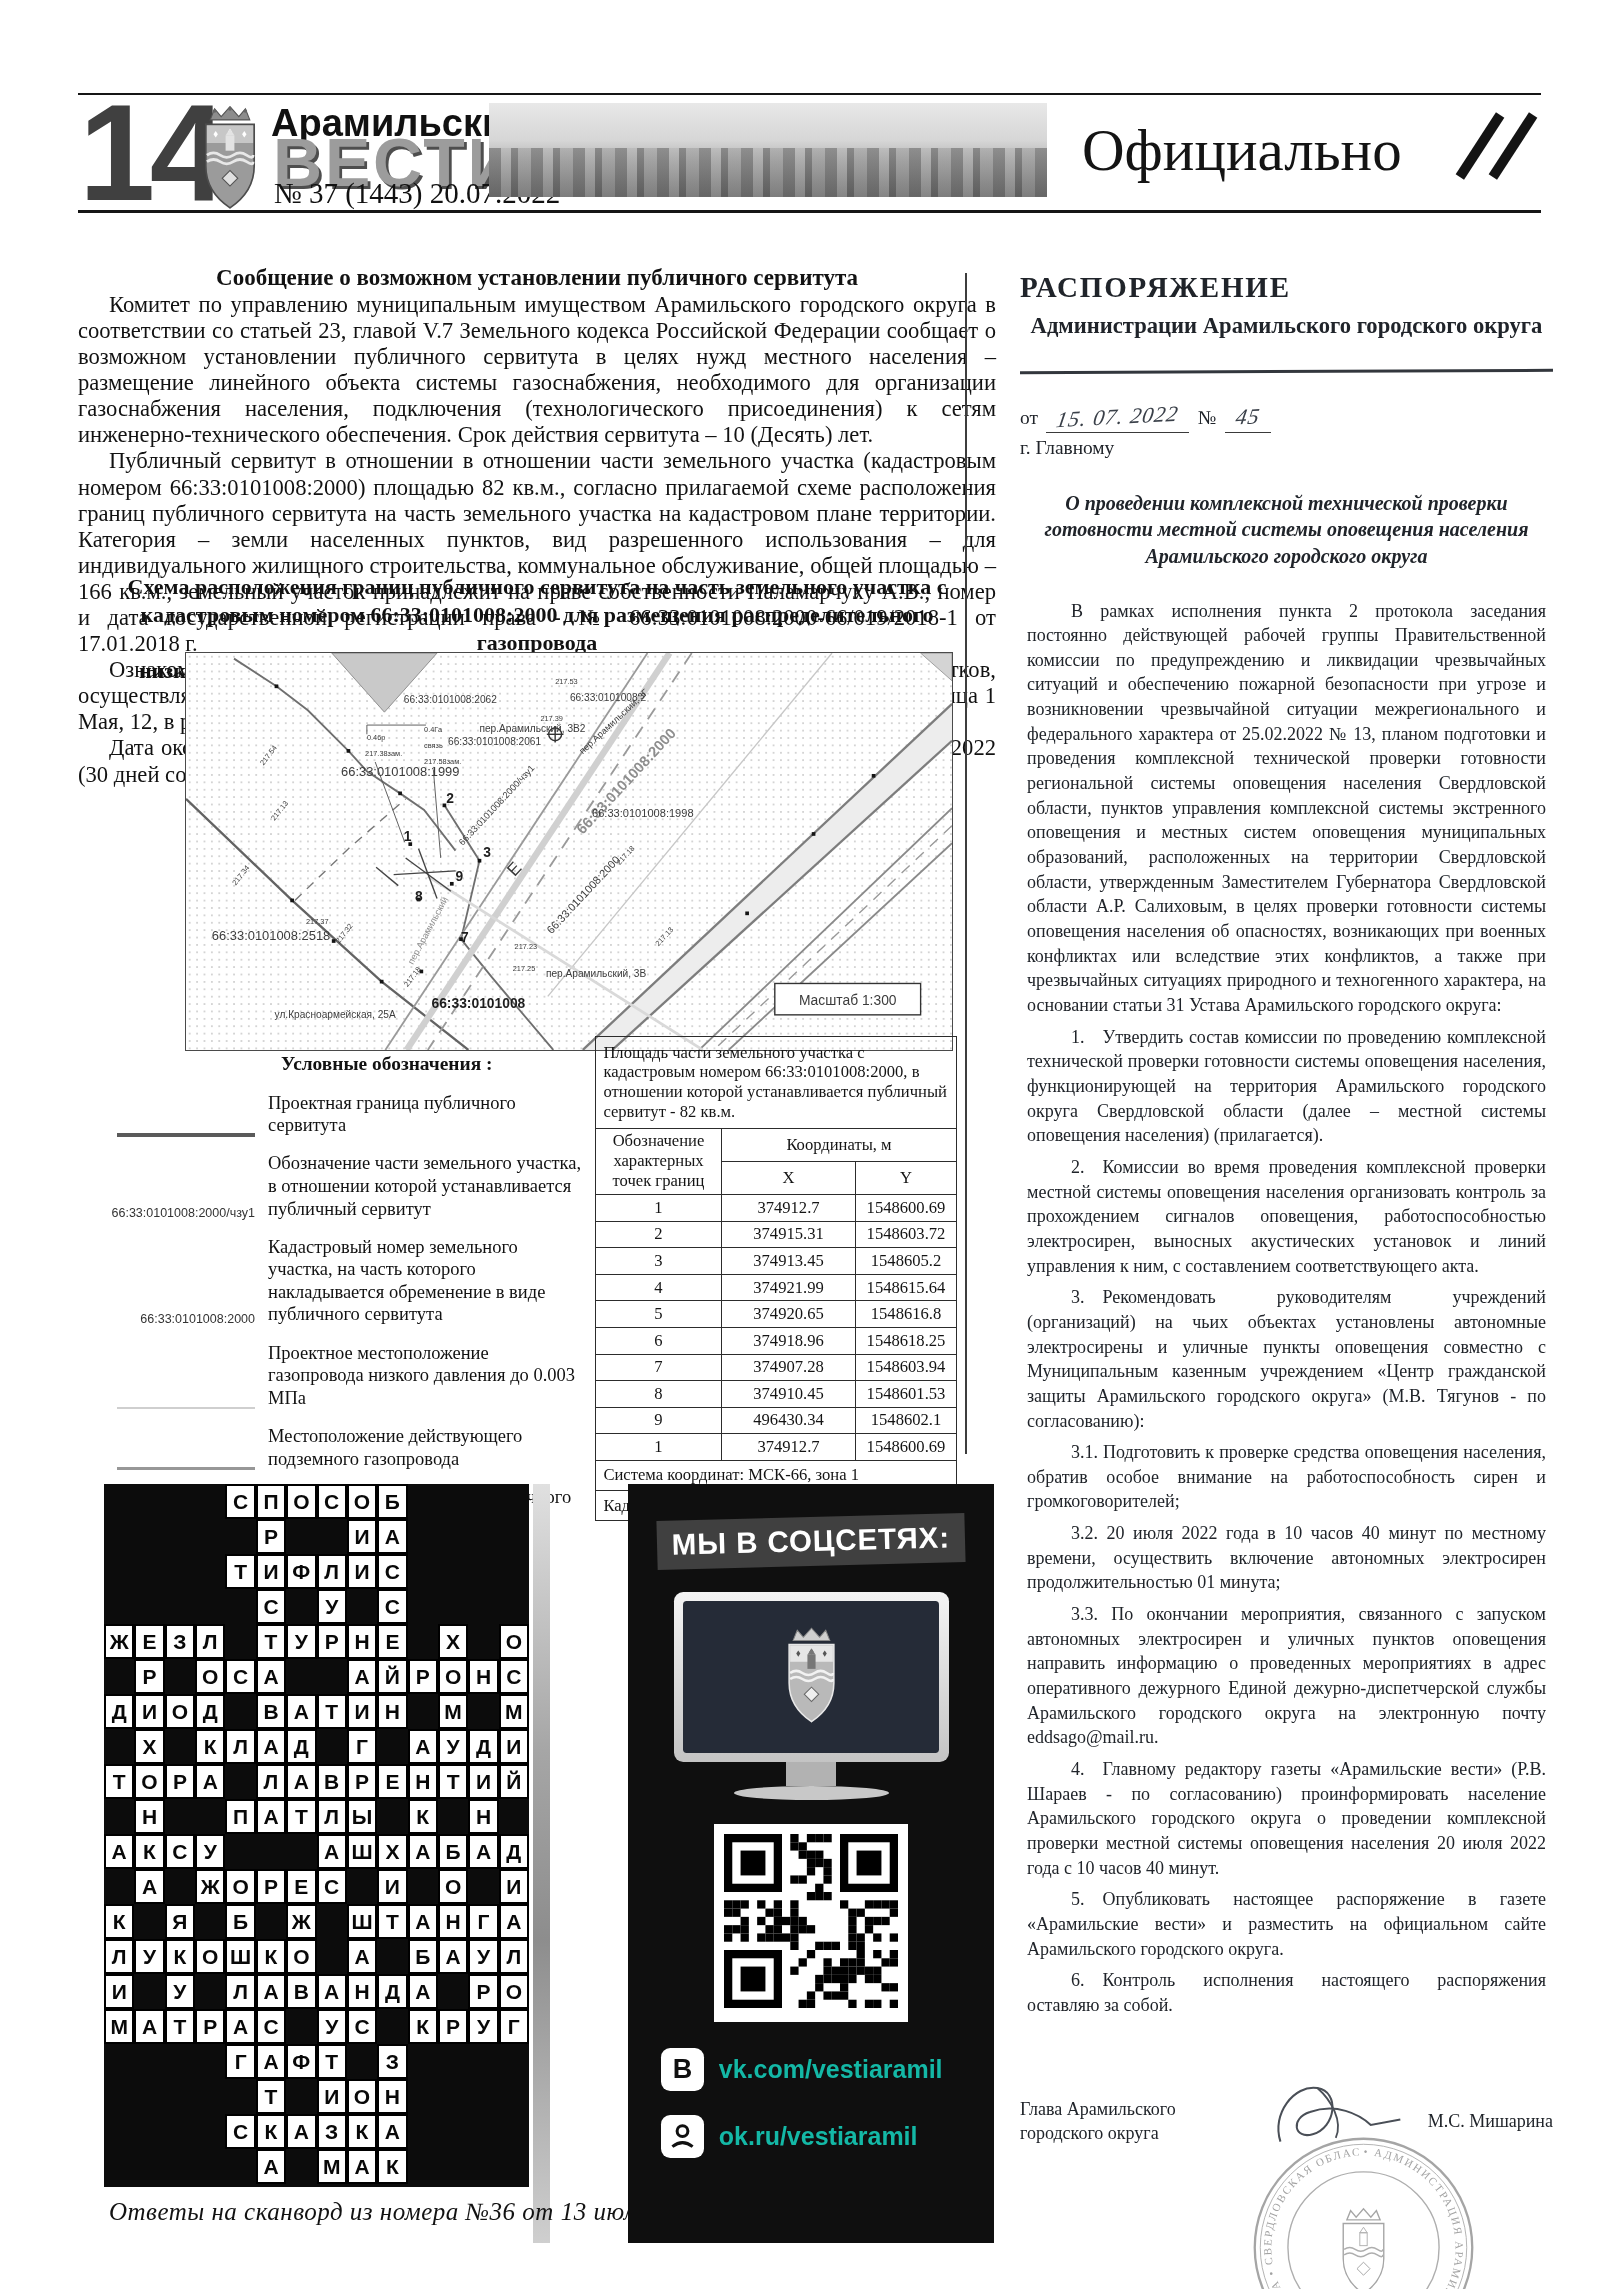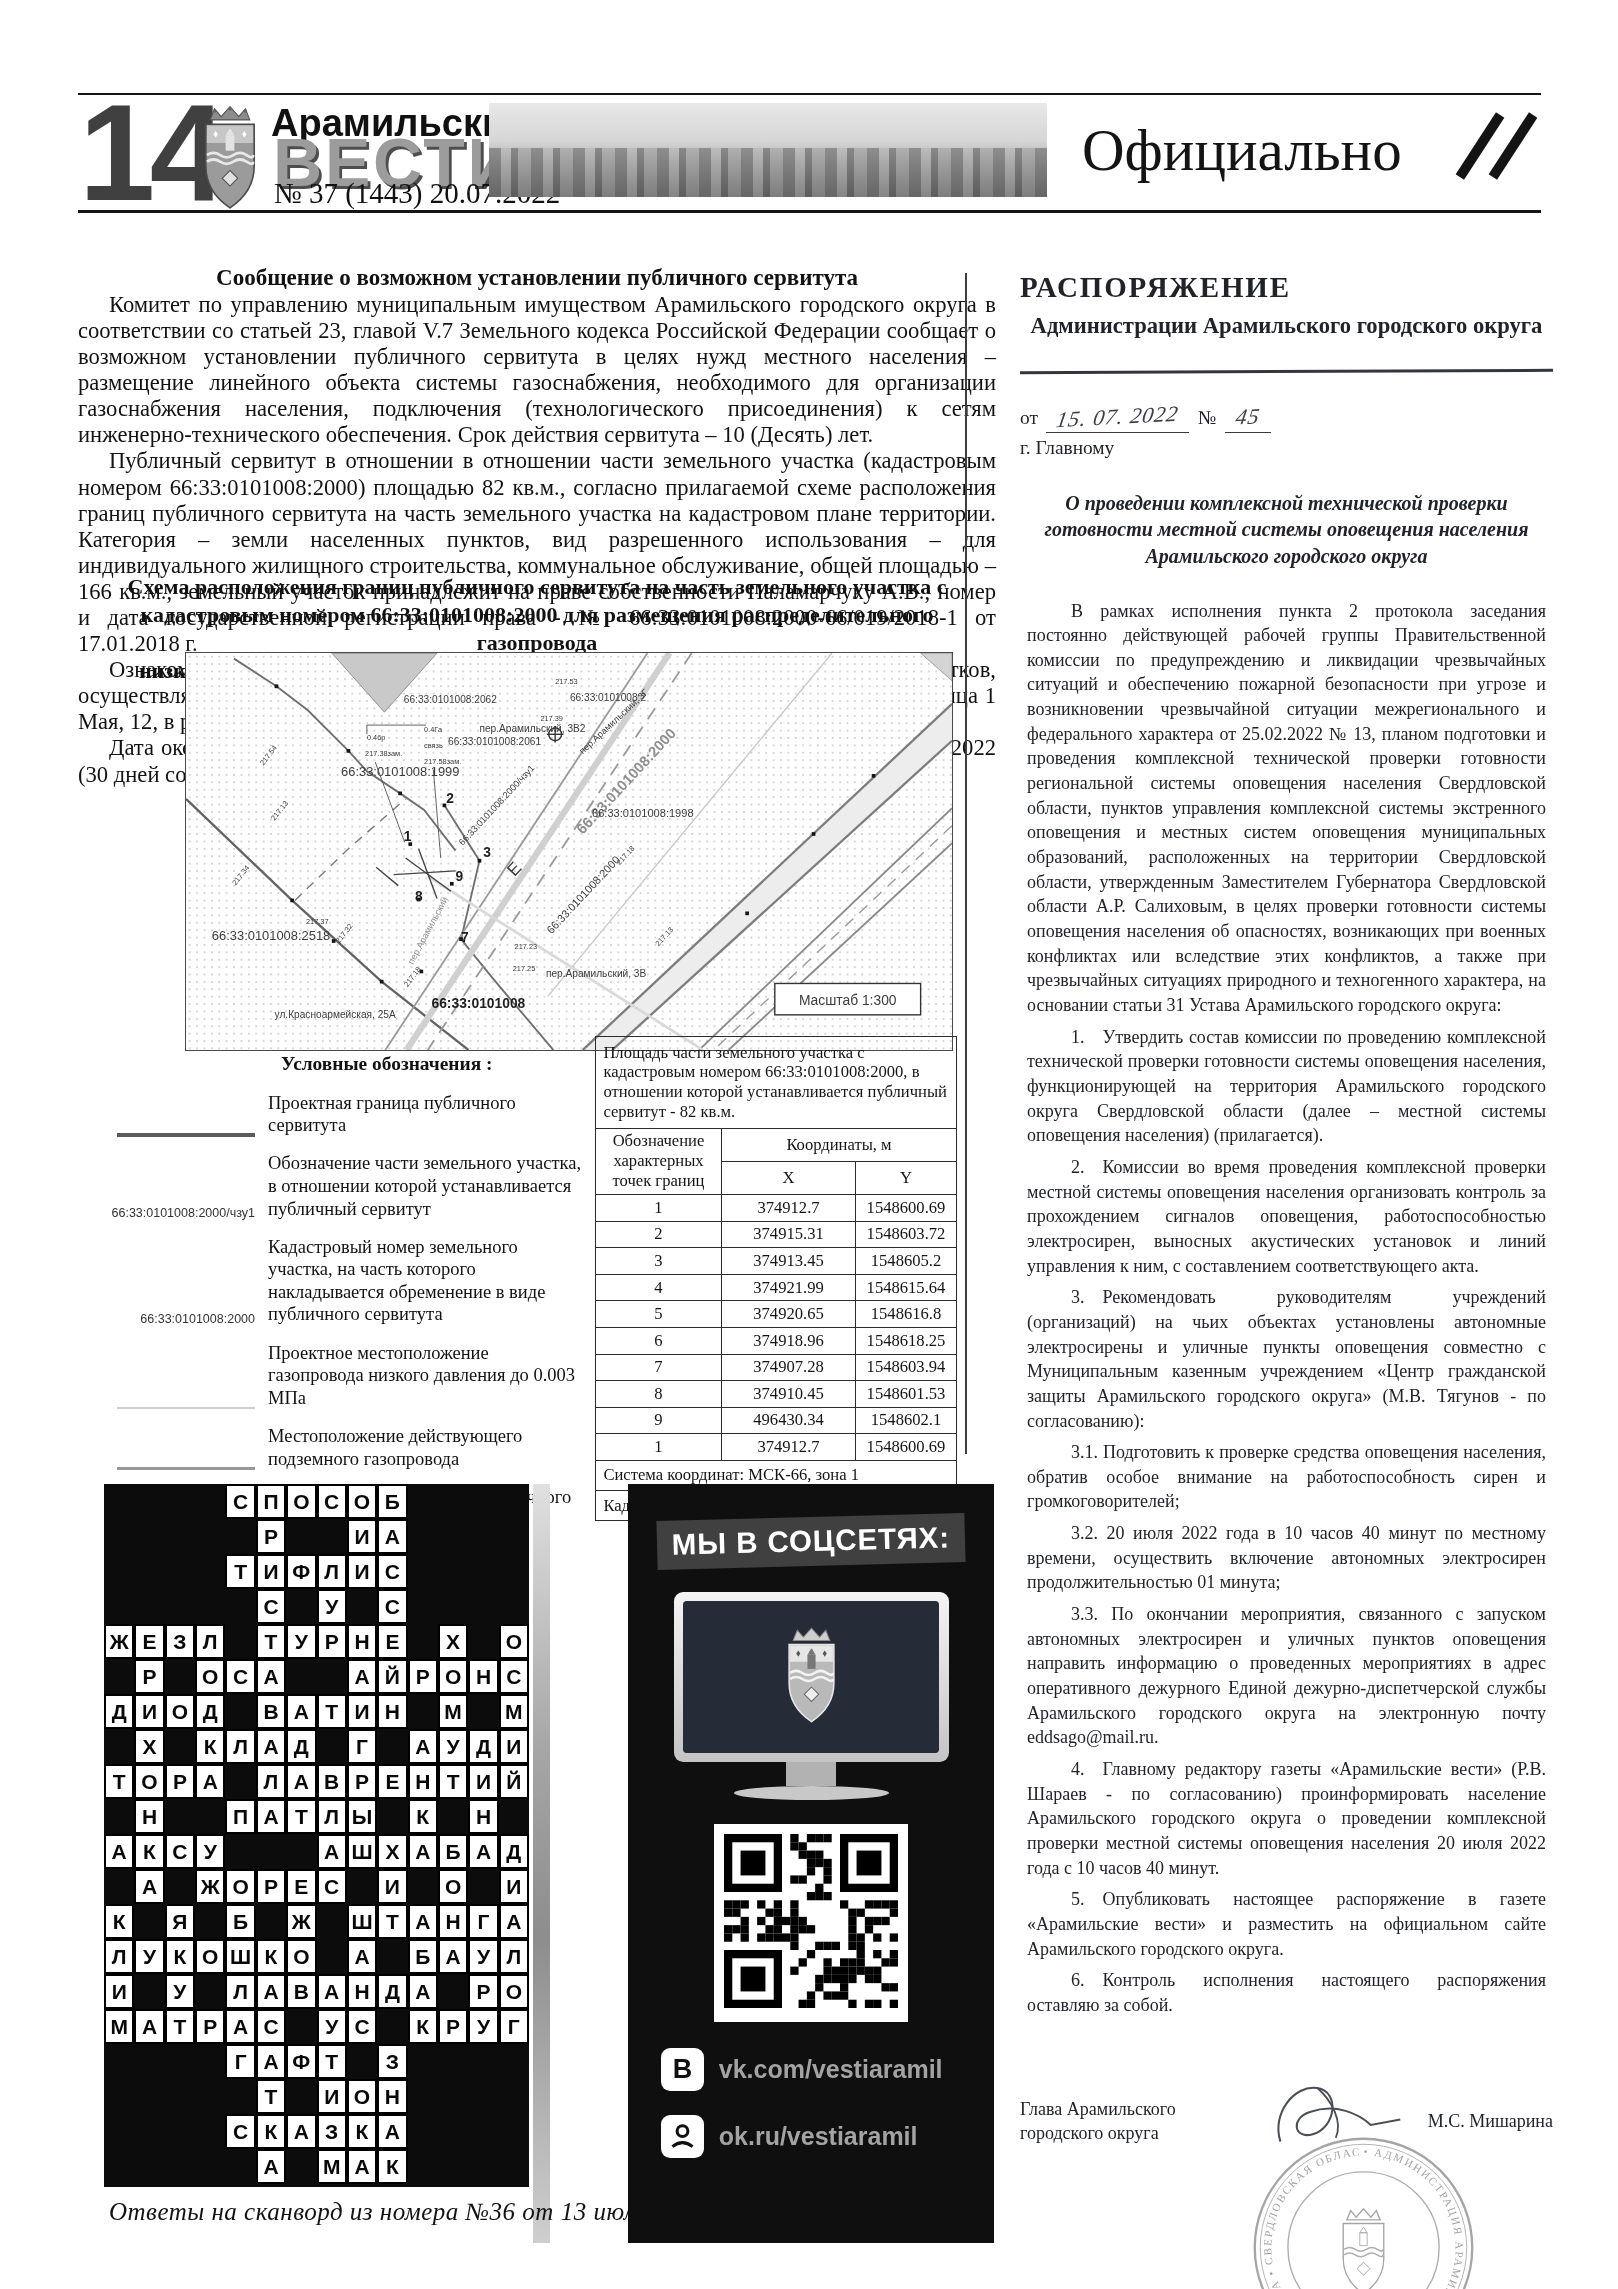--- a/index.html
+++ b/index.html
@@ -80,21 +80,21 @@
   .monitor-screen{width:100%;height:100%;background:#252b37;border-radius:3.7px;
           display:flex;align-items:center;justify-content:center;}
   .monitor-neck{width:50px;height:24px;background:#b2b2b2;}
   .monitor-base{width:155px;height:14px;background:#c8c8c8;border-radius:50%;}
   .qr-box{margin-top:24px;background:#fff;padding:10px;}
   .social-links{margin-top:26px;width:100%;padding:0 33px;box-sizing:border-box;}
   .social-link{display:flex;align-items:center;gap:14.8px;margin-bottom:24px;}
   .social-icon{width:43px;height:43px;background:#fff;border-radius:9.2px;flex:0 0 43px;
           display:flex;align-items:center;justify-content:center;
           font-family:"Liberation Sans",sans-serif;font-weight:bold;font-size:27px;color:#101010;}
-  .social-link-text{color:#a3a3a3;font-family:"Liberation Sans",sans-serif;font-weight:bold;font-size:25px;}
+  .social-link-text{color:#14b8a6;font-family:"Liberation Sans",sans-serif;font-weight:bold;font-size:25px;}
 
   
   .doc{position:absolute;left:1020px;top:264px;width:533px;height:2026px;overflow:hidden;
        font-size:18px;line-height:1.37;color:#20242a;}
   .doc-title{font-weight:bold;font-size:29px;letter-spacing:1.8px;margin:3.7px 0 0;}
   .doc-subtitle{text-align:center;font-weight:bold;font-size:22.6px;margin:3.7px 0 0;}
   .doc-rule{height:2.8px;background:#33373d;margin:28px 0 29.5px;transform:rotate(-.25deg);}
   .doc-dateline{font-size:19.4px;margin:0;}
   .uline{display:inline-block;border-bottom:1.4px solid #3a3a3a;padding:0 11px;margin:0 3.7px;}
   .hand{display:inline-block;font-style:italic;transform:skewX(-12deg) rotate(-3deg);

